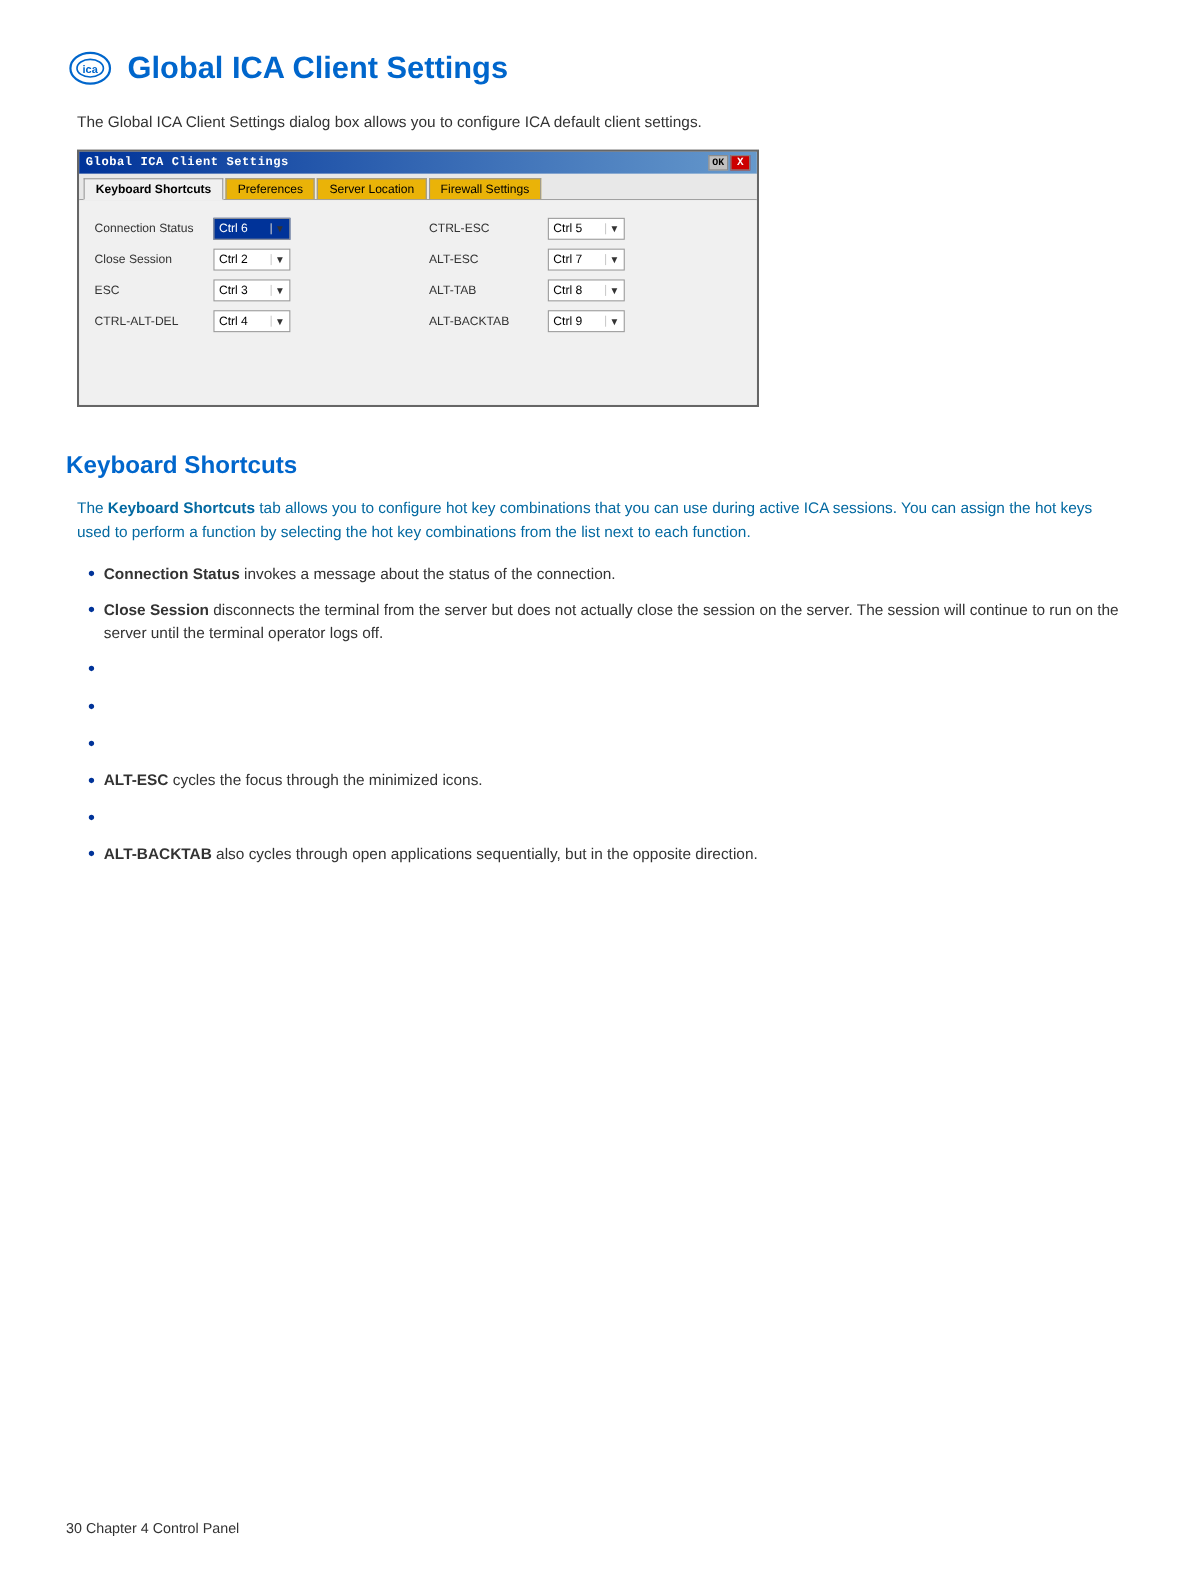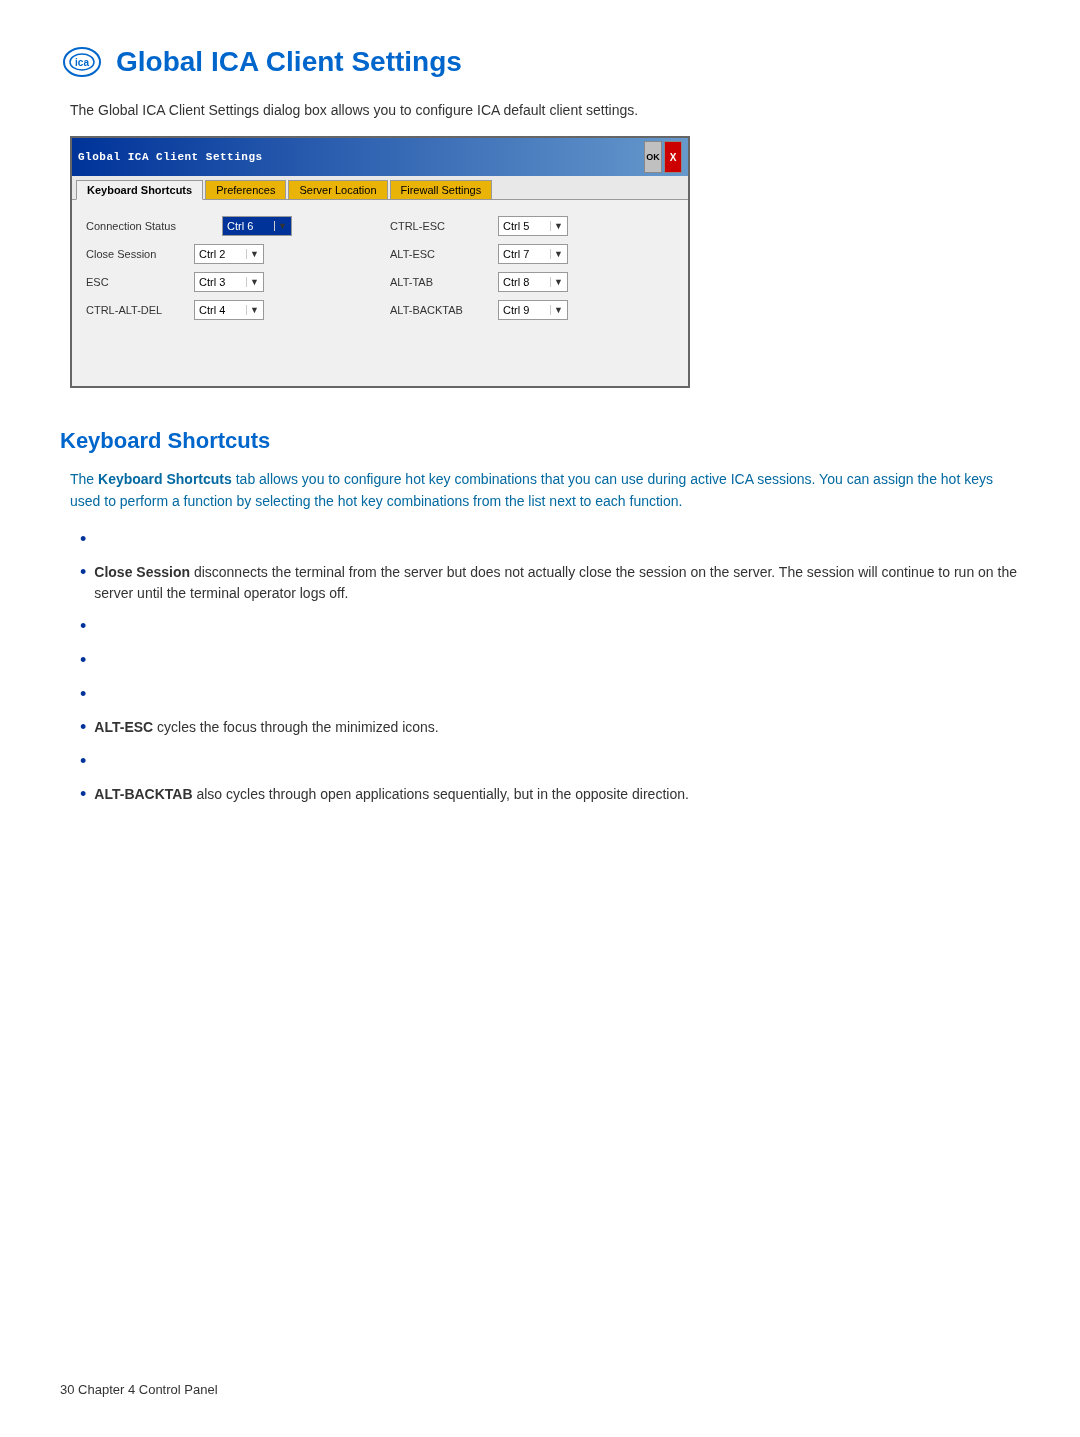--- a/index.html
+++ b/index.html
@@ -63,30 +63,31 @@
       font-family: 'Courier New', monospace;
       font-size: 11px;
       letter-spacing: 0.5px;
     }
     .dialog-titlebar-buttons {
       display: flex;
       gap: 2px;
     }
     .dialog-btn {
       width: 18px;
-      height: 32px;
+      height: 14px;
       background: #c0c0c0;
       border: 1px solid #888;
       font-size: 10px;
       font-weight: bold;
       cursor: pointer;
       display: flex;
       align-items: center;
       justify-content: center;
       color: #000;
+      font-family: Liberation Mono, monospace;
     }
     .dialog-btn-ok {
       background: #c0c0c0;
       color: #000;
       font-size: 9px;
     }
     .dialog-btn-close {
       background: #cc0000;
       color: #fff;
     }
@@ -157,21 +158,20 @@
       font-size: 9px;
       color: #333;
       margin-left: 4px;
       border-left: 1px solid #ccc;
       padding-left: 3px;
     }
     
     .select-highlighted {
       background: #003399;
       color: #fff;
-      margin-left: 28px;
     }
     .select-highlighted .setting-select-text {
       color: #fff;
     }
 
     
     .section-heading {
       font-size: 22px;
       font-weight: bold;
       color: #0066cc;
@@ -339,20 +339,23 @@
   <h2 class="section-heading">Keyboard Shortcuts</h2>
 
   <p class="section-desc">
     The <strong>Keyboard Shortcuts</strong> tab allows you to configure hot key combinations that you can use during active ICA sessions. You can assign the hot keys used to perform a function by selecting the hot key combinations from the list next to each function.
   </p>
 
   <ul class="bullet-list">
 
     <li>
       <span class="bullet-dot">•</span>
+      <span class="bullet-text">
+        <span class="bold-term">Connection Status</span> invokes a message about the status of the connection.
+      </span>
     </li>
 
     <li>
       <span class="bullet-dot">•</span>
       <span class="bullet-text">
         <span class="bold-term">Close Session</span> disconnects the terminal from the server but does not actually close the session on the server. The session will continue to run on the server until the terminal operator logs off.
       </span>
     </li>
 
     <li>

